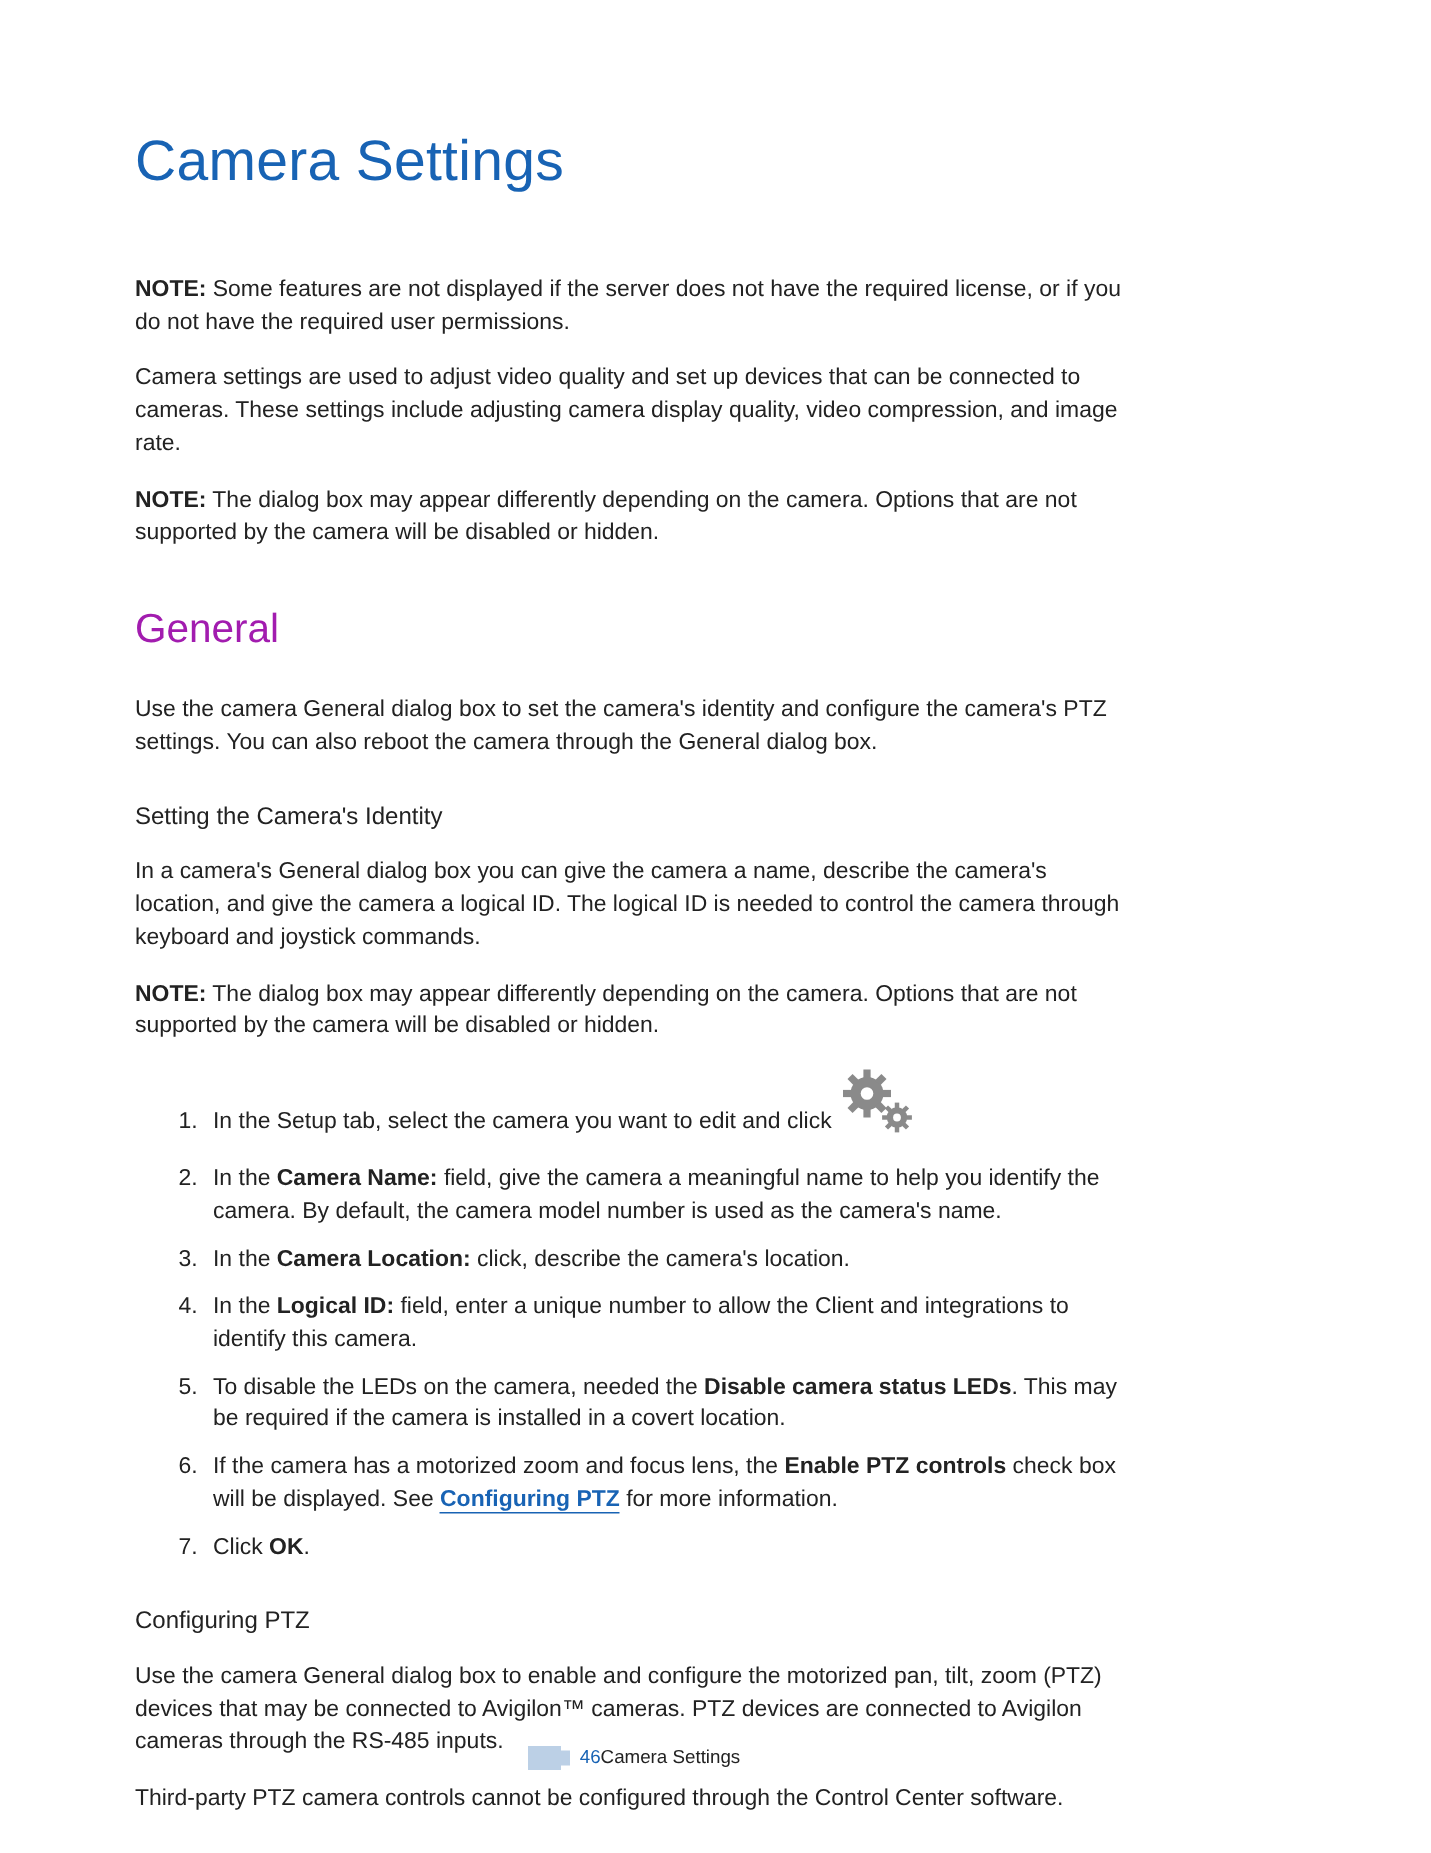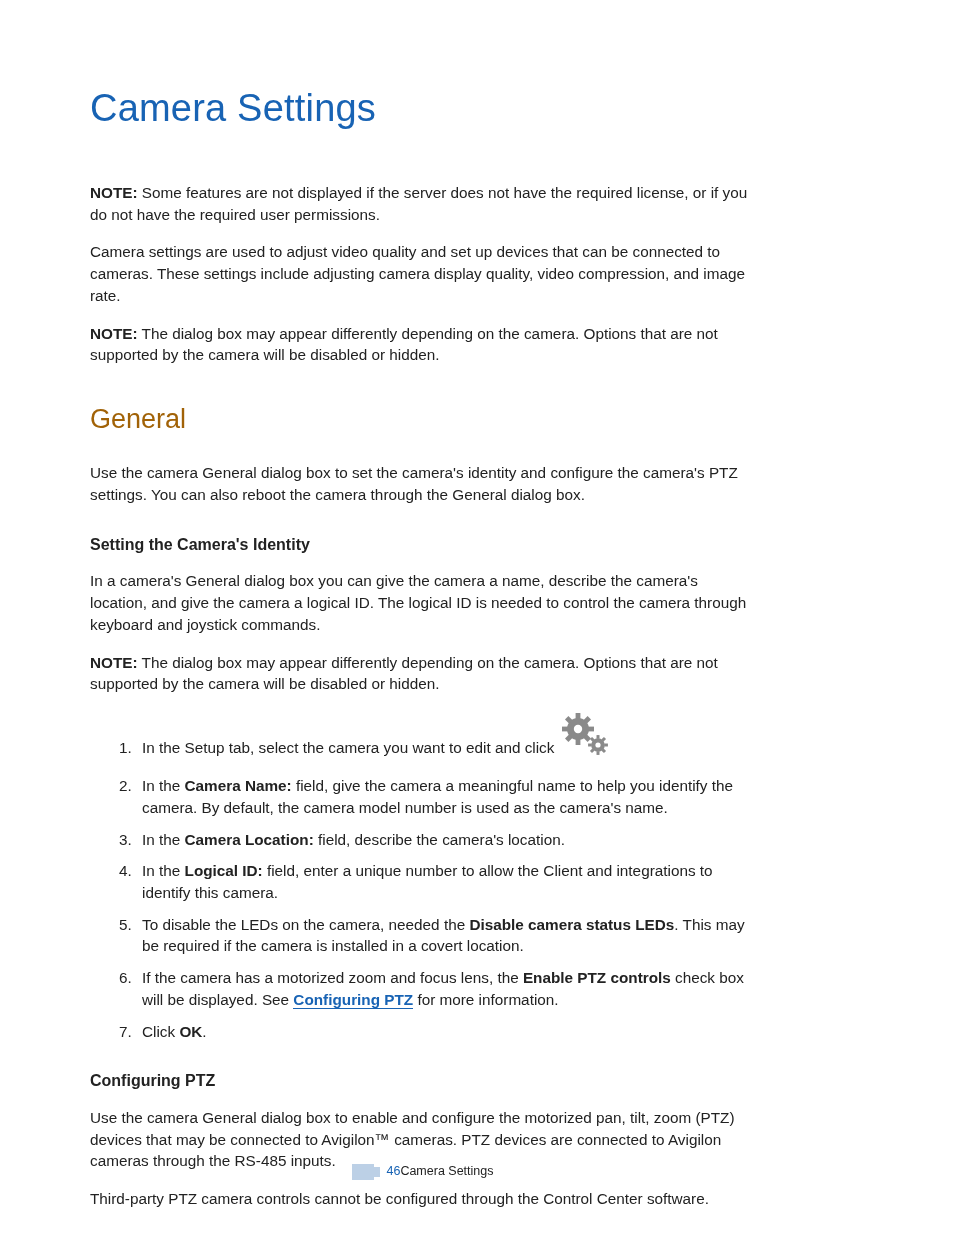--- a/index.html
+++ b/index.html
@@ -25,25 +25,25 @@
   h1.title {
     font-weight: 300;
     font-size: 38px;
     color: #1863b4;
     margin: 0 0 46px 0;
     letter-spacing: 0.2px;
   }
   h2.section {
     font-weight: 300;
     font-size: 27px;
-    color: #a16207;
+    color: #a21caf;
     margin: 34px 0 24px 0;
   }
   h3.subhead {
-    font-weight: 700;
+    font-weight: 400;
     font-size: 16px;
     color: #222;
     margin: 28px 0 14px 0;
   }
   p { margin: 0 0 16px 0; }
   .bold { font-weight: 700; }
   a.link {
     color: #1863b4;
     font-weight: 700;
     text-decoration: none;
@@ -168,21 +168,21 @@
               </g>
             </g>
           </svg>
         </span>
       </span>
     </li>
     <li>
       <span>In the </span><span class="bold">Camera Name:</span><span> field, give the camera a meaningful name to help you identify the camera. By default, the camera model number is used as the camera's name.</span>
     </li>
     <li>
-      <span>In the </span><span class="bold">Camera Location:</span><span> field, describe the camera's location.</span>
+      <span>In the </span><span class="bold">Camera Location:</span><span> click, describe the camera's location.</span>
     </li>
     <li>
       <span>In the </span><span class="bold">Logical ID:</span><span> field, enter a unique number to allow the Client and integrations to identify this camera.</span>
     </li>
     <li>
       <span>To disable the LEDs on the camera, needed the </span><span class="bold">Disable camera status LEDs</span><span>. This may be required if the camera is installed in a covert location.</span>
     </li>
     <li>
       <span>If the camera has a motorized zoom and focus lens, the </span><span class="bold">Enable PTZ controls</span><span> check box will be displayed. See </span><a href="#" class="link">Configuring PTZ</a><span> for more information.</span>
     </li>

